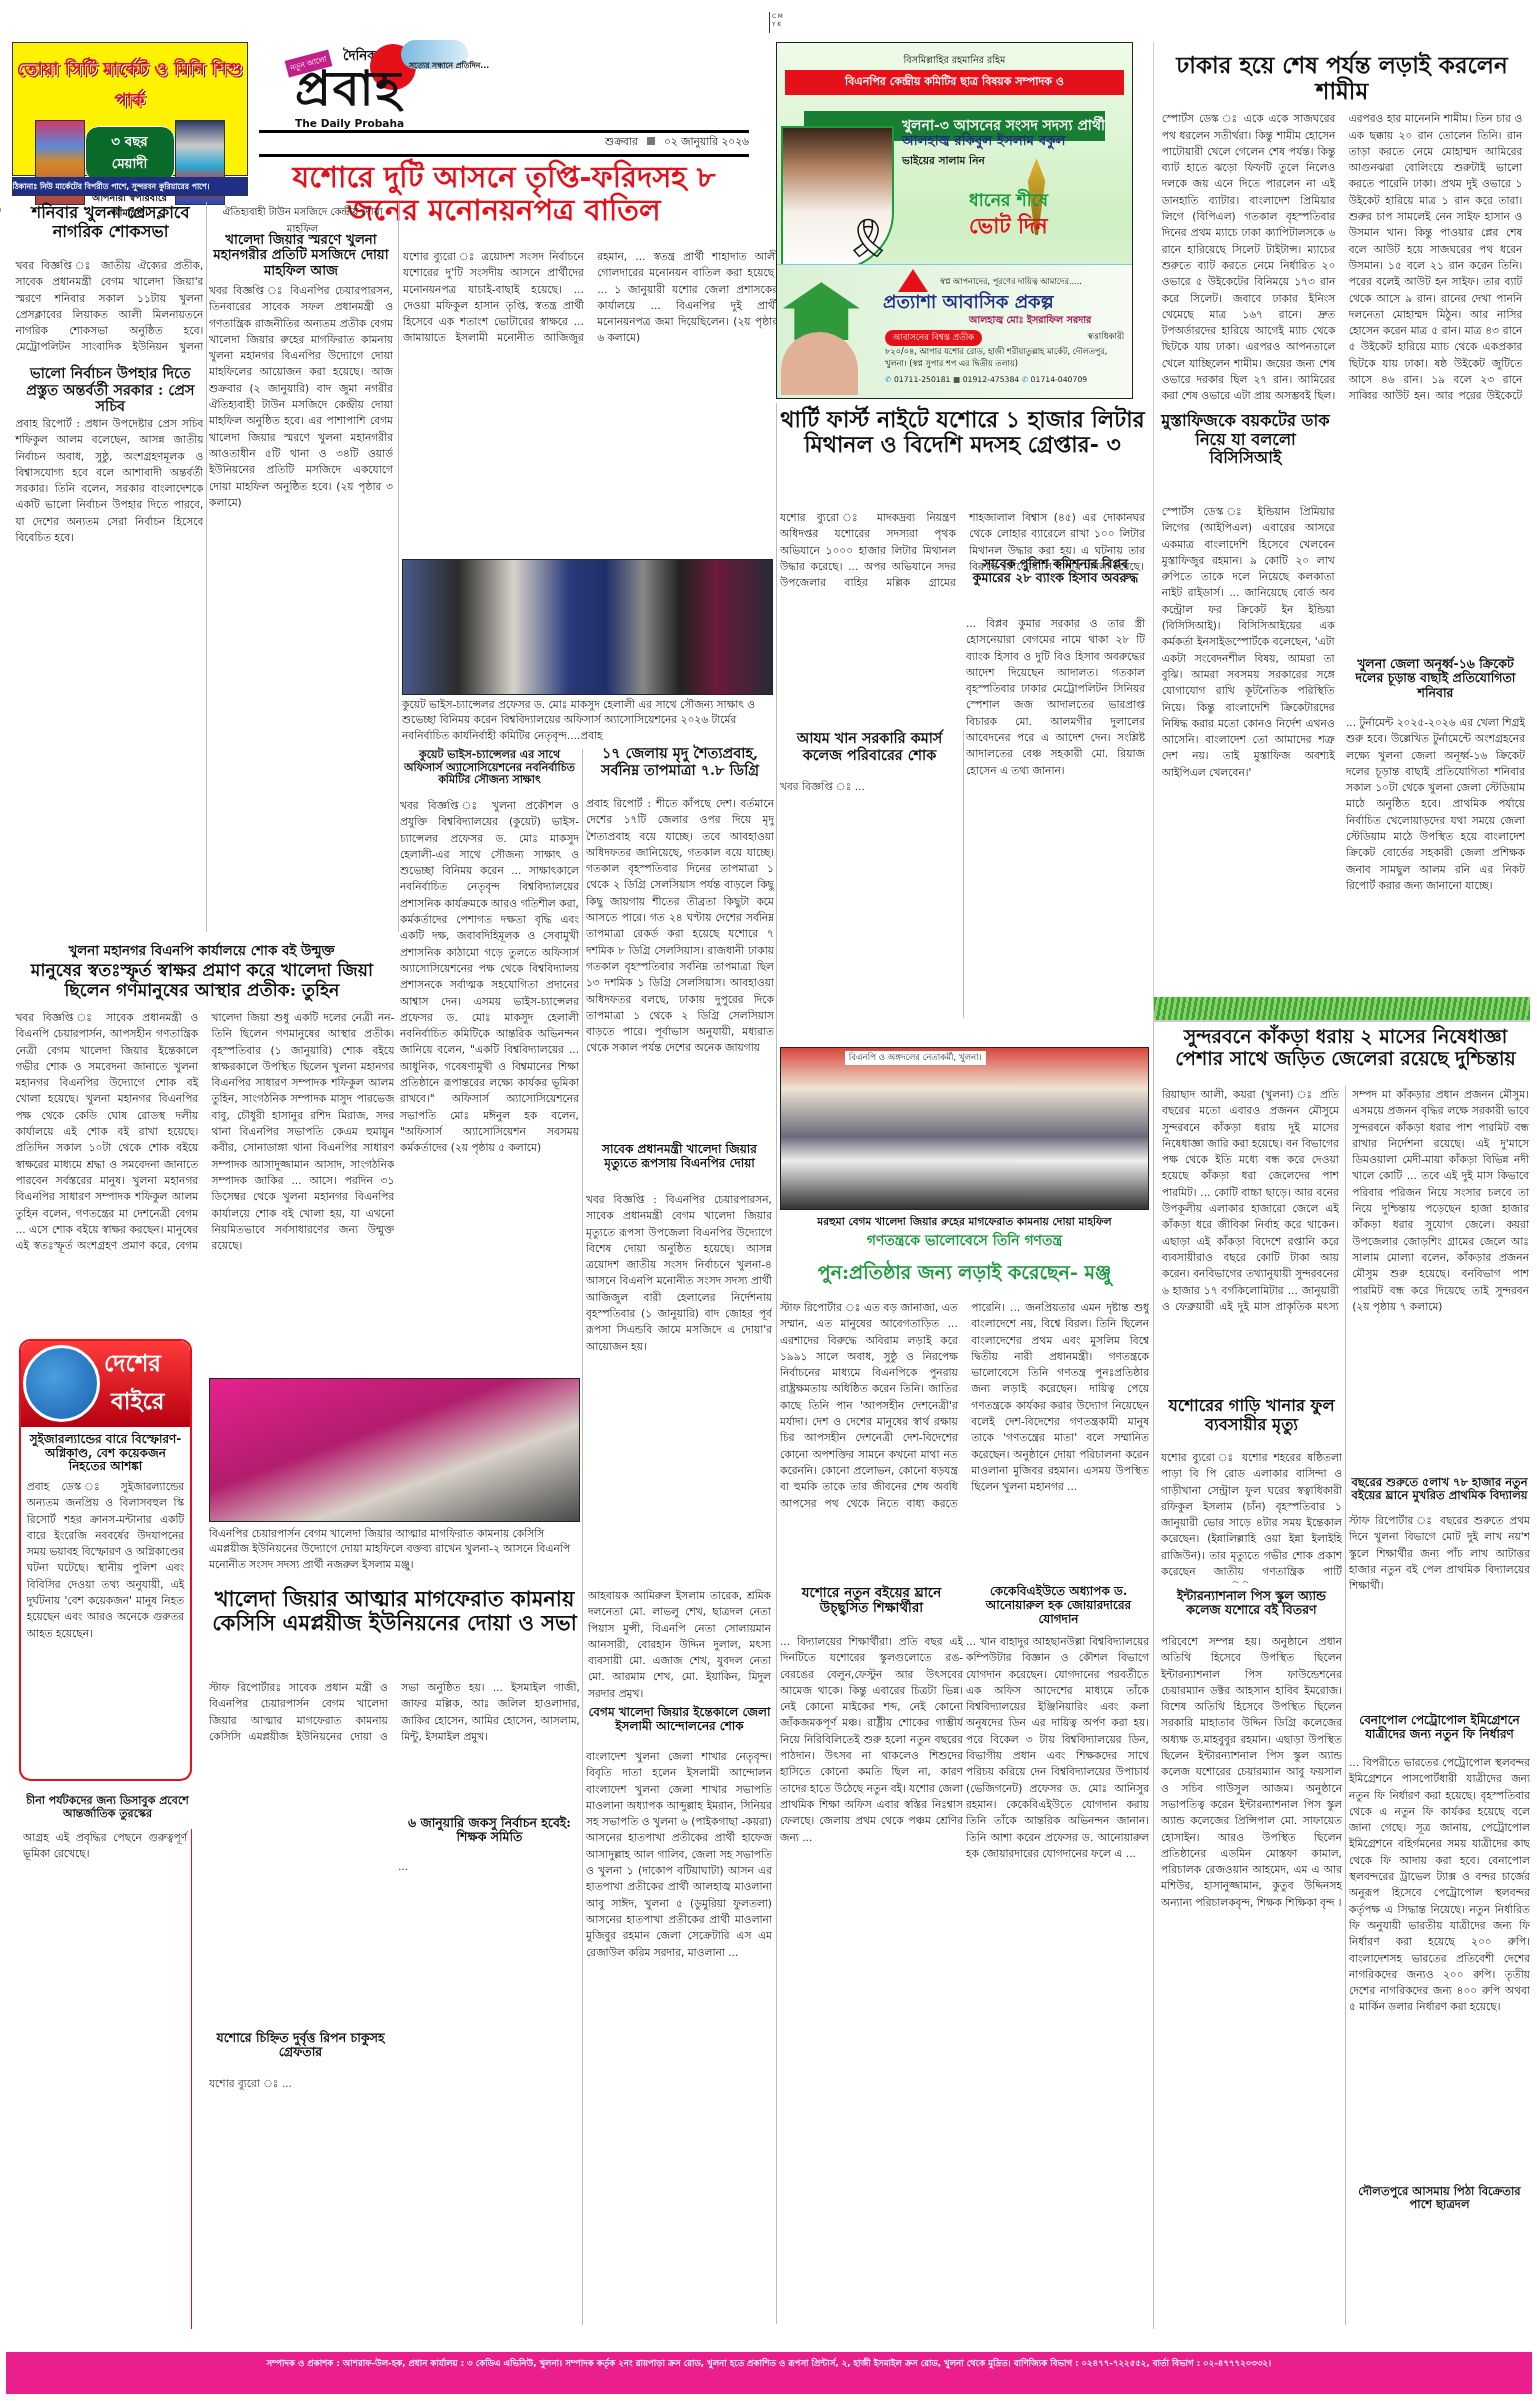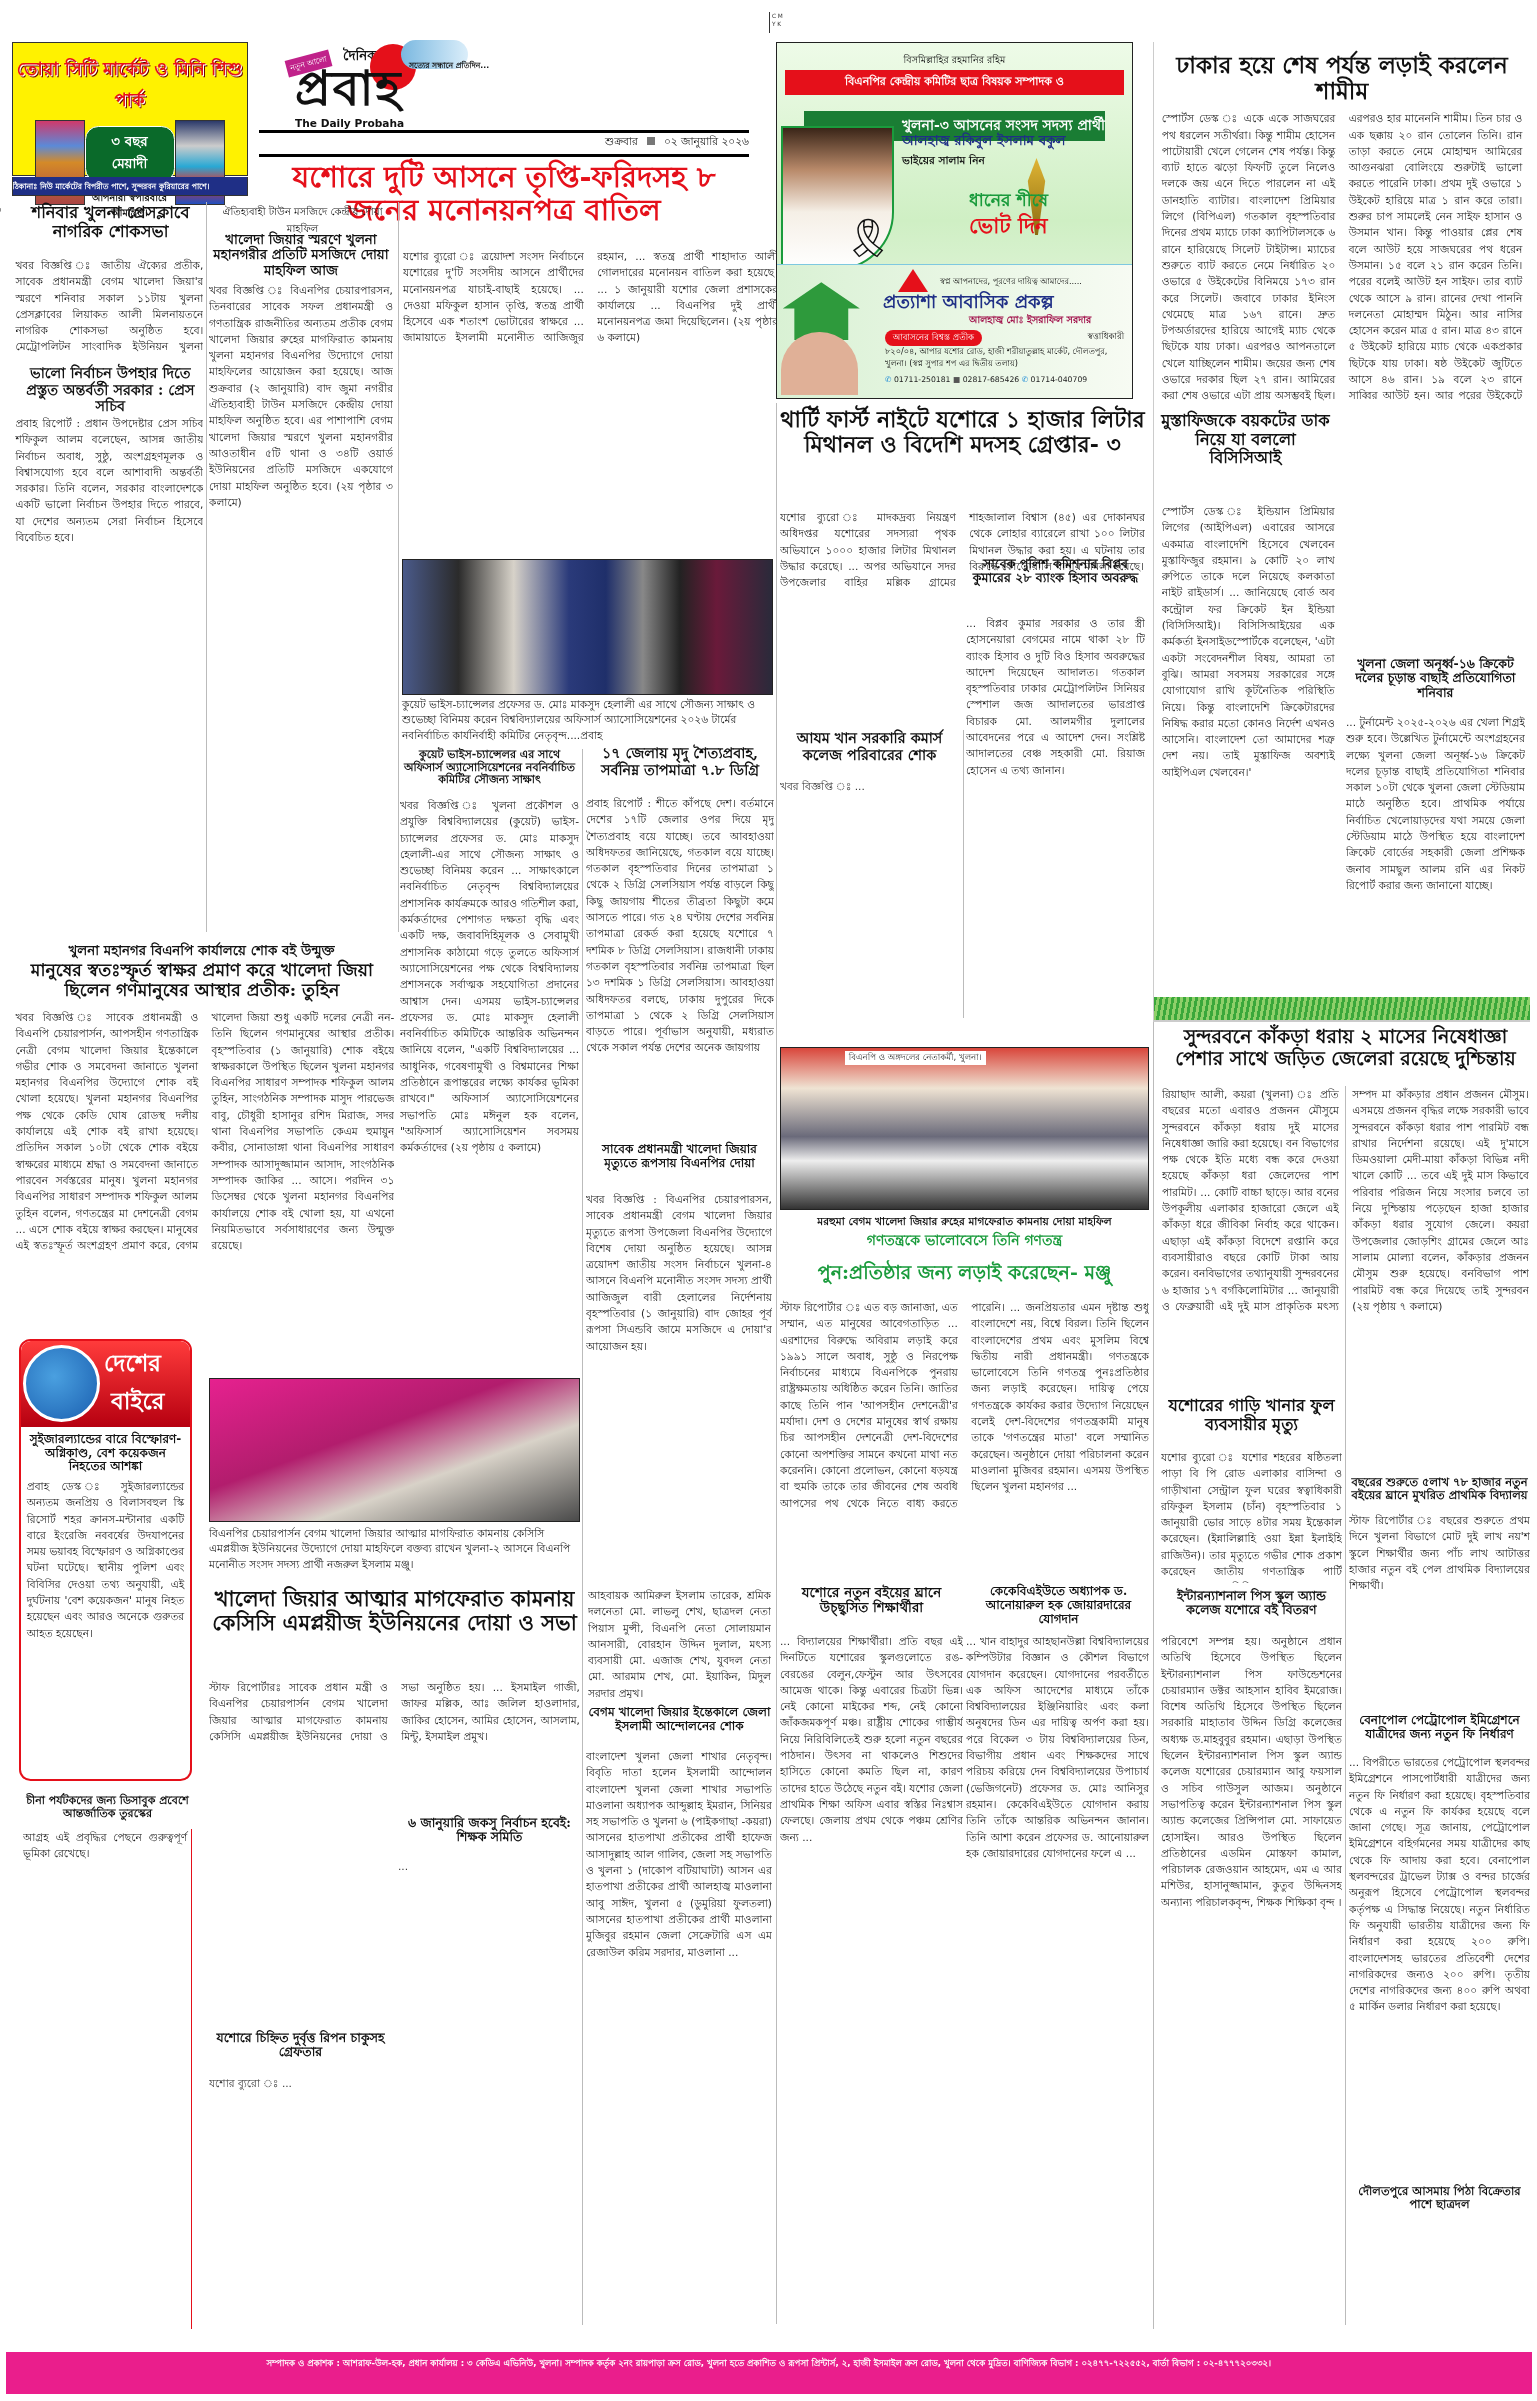--- a/index.html
+++ b/index.html
@@ -78,21 +78,21 @@
     <div style="position:absolute;left:163px;top:9.6px;font-size:8.2px;">স্বপ্ন আপনাদের, পূরণের দায়িত্ব আমাদের.....</div>
     <div style="position:absolute;left:106px;top:23px;font-size:18px;font-weight:bold;color:#1f2f86;">প্রত্যাশা আবাসিক প্রকল্প</div>
     <div style="position:absolute;left:192px;top:48px;font-size:9.6px;font-weight:bold;color:#a0104a;">আলহাজ্ব মোঃ ইসরাফিল সরদার</div>
     <div style="position:absolute;left:108px;top:65px;background:#e5101a;color:#fff;font-size:8.6px;padding:1px 7.7px;border-radius:9.6px;">আবাসনের বিশ্বস্ত প্রতীক</div>
     <div style="position:absolute;right:7.7px;top:65px;font-size:8.6px;">স্বত্তাধিকারী</div>
     <div style="position:absolute;left:108px;top:81px;width:242px;font-size:8.2px;line-height:11.5px;">৮২০/০৪, আপার যশোর রোড, হাজী শরীয়াতুল্লাহ মার্কেট, দৌলতপুর, খুলনা। (স্বপ্ন সুপার শপ এর দ্বিতীয় তলায়)</div>
     <div style="position:absolute;left:108px;top:110px;font-size:7.7px;color:#222;">
       <span style="color:#1d8bd6;">✆</span>
       <span>01711-250181</span>
       <span style="color:#555;">■</span>
-      <span>02817-685426</span>
+      <span>01912-475384</span>
       <span style="color:#1d8bd6;">✆</span>
       <span>01714-040709</span>
     </div>
   </div>
 </div>
 
 <div class="abs" style="left:1153px;top:42px;width:377px;height:980px;border-left:1.9px solid #ccc;border-bottom:2.9px solid #ccc;">
   <div class="hl" style="font-size:23px;padding:9.6px 3.8px 5.8px;">ঢাকার হয়ে শেষ পর্যন্ত লড়াই করলেন শামীম</div>
   <div class="body-text cols2" style="padding:0 7.7px;height:294px;overflow:hidden;">স্পোর্টস ডেস্ক ঃ একে একে সাজঘরের পথ ধরলেন সতীর্থরা। কিন্তু শামীম হোসেন পাটোয়ারী খেলে গেলেন শেষ পর্যন্ত। কিন্তু ব্যাট হাতে ঝড়ো ফিফটি তুলে নিলেও দলকে জয় এনে দিতে পারলেন না এই ডানহাতি ব্যাটার। বাংলাদেশ প্রিমিয়ার লিগে (বিপিএল) গতকাল বৃহস্পতিবার দিনের প্রথম ম্যাচে ঢাকা ক্যাপিটালসকে ৬ রানে হারিয়েছে সিলেট টাইটান্স। ম্যাচের শুরুতে ব্যাট করতে নেমে নির্ধারিত ২০ ওভারে ৫ উইকেটের বিনিময়ে ১৭৩ রান করে সিলেট। জবাবে ঢাকার ইনিংস থেমেছে মাত্র ১৬৭ রানে। দ্রুত টপঅর্ডারদের হারিয়ে আগেই ম্যাচ থেকে ছিটকে যায় ঢাকা। এরপরও আপনতালে খেলে যাচ্ছিলেন শামীম। জয়ের জন্য শেষ ওভারে দরকার ছিল ২৭ রান। আমিরের করা শেষ ওভারে এটা প্রায় অসম্ভবই ছিল। এরপরও হার মানেননি শামীম। তিন চার ও এক ছক্কায় ২০ রান তোলেন তিনি। রান তাড়া করতে নেমে মোহাম্মদ আমিরের আগুনঝরা বোলিংয়ে শুরুটাই ভালো করতে পারেনি ঢাকা। প্রথম দুই ওভারে ১ উইকেট হারিয়ে মাত্র ১ রান করে তারা। শুরুর চাপ সামলেই নেন সাইফ হাসান ও উসমান খান। কিন্তু পাওয়ার প্লের শেষ বলে আউট হয়ে সাজঘরের পথ ধরেন উসমান। ১৫ বলে ২১ রান করেন তিনি। পরের বলেই আউট হন সাইফ। তার ব্যাট থেকে আসে ৯ রান। রানের দেখা পাননি দলনেতা মোহাম্মদ মিঠুন। আর নাসির হোসেন করেন মাত্র ৫ রান। মাত্র ৪৩ রানে ৫ উইকেট হারিয়ে ম্যাচ থেকে একপ্রকার ছিটকে যায় ঢাকা। ষষ্ঠ উইকেট জুটিতে আসে ৪৬ রান। ১৯ বলে ২৩ রানে সাব্বির আউট হন। আর পরের উইকেটে নেমে ১০ বলে ৮ রান করেন ইমাদ ওয়াসিম। আর রানের দেখা পাননি মোহাম্মদ সাইফউদ্দিন। এদিকে তাসকিন আহমেদকে নিয়ে শেষ ওভার পর্যন্ত খেলে যান শামীম হোসেন। মাত্র ৩২ বলে ফিফটি পূরণের পর ৪৩ বলে করেন ৮১ রানে। অপরাজিত থাকেন তিনি। আর ৫ বলে ৩ রান করে মাঠ ছাড়েন তাসকিন। এর আগে টস জিতে সিলেটকে আগে ব্যাটিংয়ে পাঠায় ঢাকা।</div>
   <div class="hl" style="width:183px;font-size:16.3px;padding:7.7px 3.8px 3.8px;">মুস্তাফিজকে বয়কটের ডাক নিয়ে যা বললো বিসিসিআই</div>

